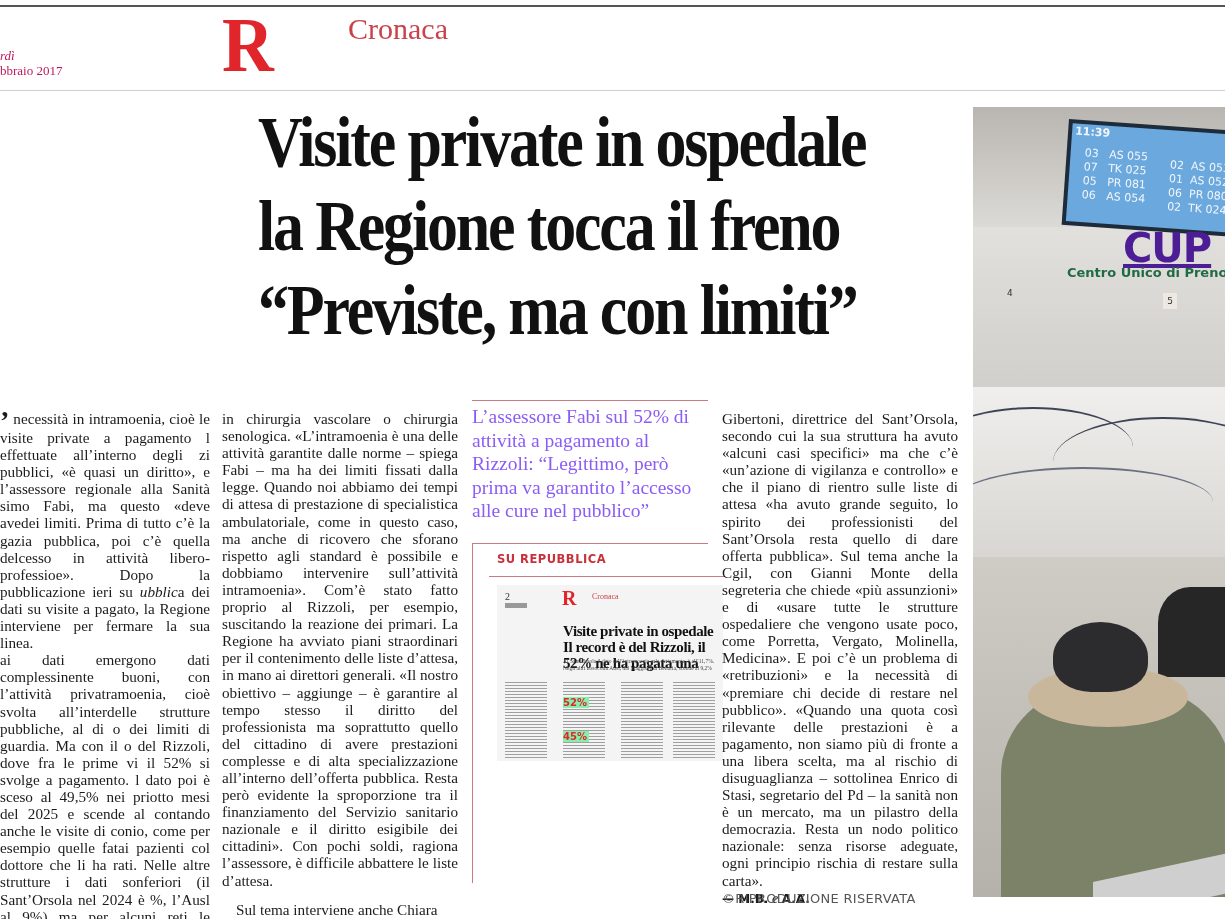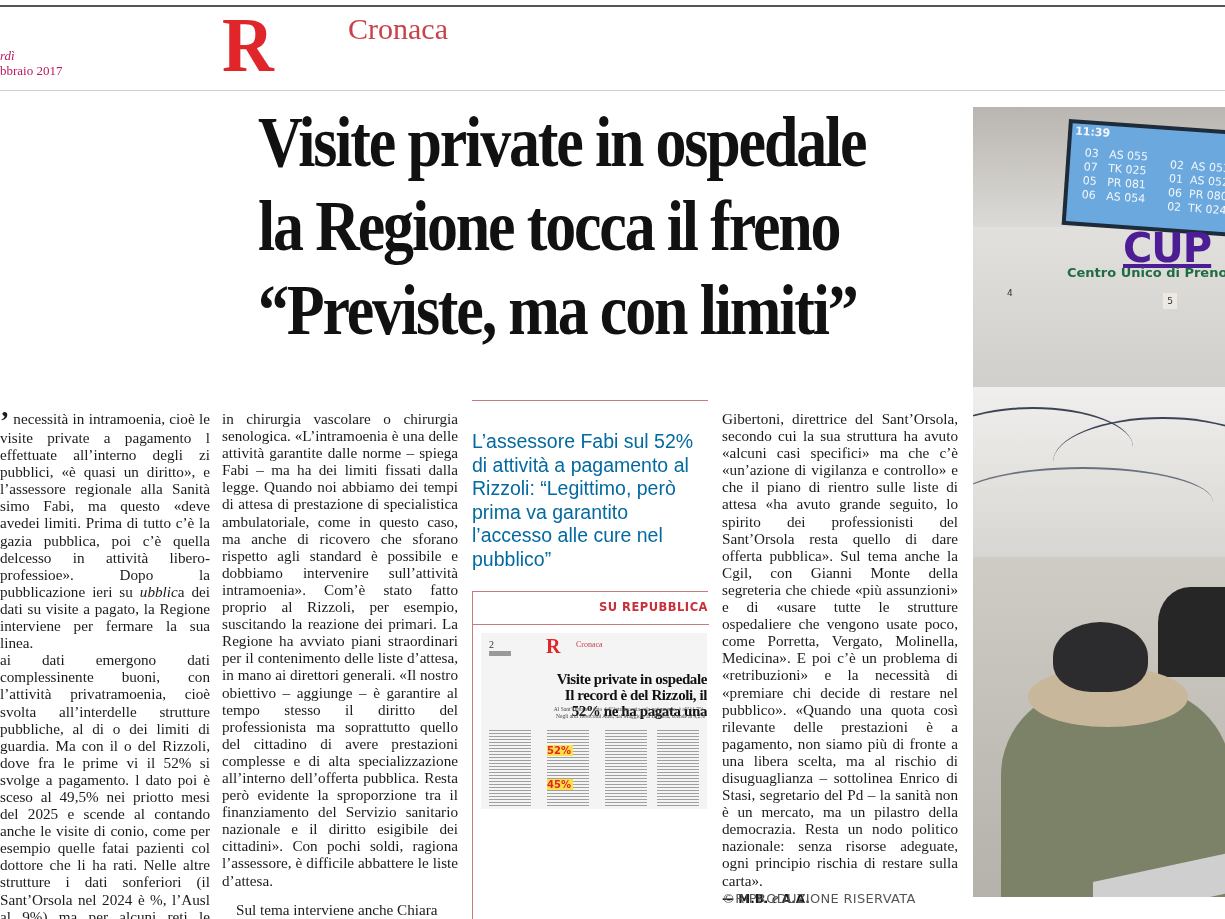--- a/index.html
+++ b/index.html
@@ -23,33 +23,33 @@
     .col p + p { text-indent: 0; }
     .col .indent { text-indent: 14px; display: block; margin-top: 12px; }
 
     .col1 { left: -40px; width: 250px; overflow: hidden; }
     .col1 .dropq { font-size: 28px; font-weight: bold; line-height: 16px; vertical-align: -6px; margin-right: 4px; }
     .col2 { left: 222px; width: 236px; }
     .col3 { left: 722px; width: 236px; }
 
     .sidebar { position: absolute; left: 472px; top: 400px; width: 236px; }
     .sidebar .rule-top { height: 1px; background: #c97b84; width: 236px; }
-    .sidebar .pull { margin-top: 29px; font-family: Liberation Sans, sans-serif; font-size: 19.5px; line-height: 23.5px; color: #0369a1; }
-    .su-box { margin-top: 20px; border-top: 1px solid #c97b84; border-left: 1px solid #c97b84; padding: 8px 0 0 8px; height: 340px; position: relative; text-align: right; }
+    .sidebar .pull { margin-top: 4px; font-family: Liberation Serif, serif; font-size: 19.5px; line-height: 23.5px; color: #8b5cf6; }
+    .su-box { margin-top: 20px; border-top: 1px solid #c97b84; border-left: 1px solid #c97b84; padding: 8px 0 0 24px; height: 340px; position: relative; }
     .su-label { font-family: "DejaVu Sans", sans-serif; font-weight: bold; font-size: 11.5px; letter-spacing: 0.5px; color: #c8303a; }
     .su-rule { height: 1px; background: #c97b84; margin: 10px 0 0 -8px; width: 236px; }
     .thumb { margin-top: 8px; width: 226px; height: 176px; background: #f4f4f4; position: relative; overflow: hidden; }
     .thumb .t-page { position: absolute; left: 8px; top: 6px; font-family: "Liberation Serif", serif; font-size: 10px; color: #333; }
     .thumb .t-date { position: absolute; left: 8px; top: 18px; width: 22px; height: 5px; background: #999; }
     .thumb .t-r { position: absolute; left: 65px; top: 2px; font-family: "Liberation Serif", serif; font-weight: bold; font-size: 20px; color: #e0262b; }
     .thumb .t-sec { position: absolute; left: 95px; top: 7px; font-family: "Liberation Serif", serif; font-size: 8px; color: #c9424a; }
     .thumb .t-hl { position: absolute; left: 66px; top: 38px; width: 160px; font-family: "Liberation Serif", serif; font-weight: bold; font-size: 15px; line-height: 16px; color: #111; letter-spacing: -0.4px; }
     .thumb .t-sub { position: absolute; left: 66px; top: 73px; width: 158px; font-family: "Liberation Serif", serif; font-size: 5.5px; line-height: 7px; color: #444; }
     .thumb .t-col { position: absolute; top: 97px; width: 42px; height: 76px; background: repeating-linear-gradient(to bottom, #8a8a8a 0 1px, #f4f4f4 1px 3px); opacity: 0.8; }
-    .thumb .t-stat { position: absolute; left: 66px; font-family: "DejaVu Sans", sans-serif; font-weight: bold; color: #e0262b; font-size: 10px; background: #fde047; padding-right: 2px; }
+    .thumb .t-stat { position: absolute; left: 66px; font-family: "DejaVu Sans", sans-serif; font-weight: bold; color: #e0262b; font-size: 10px; background: #86efac; padding-right: 2px; }
     .su-caption { margin-top: 10px; font-family: "DejaVu Sans", sans-serif; font-size: 13px; line-height: 17.3px; color: #222; }
     .su-caption em { font-style: italic; }
 
     .byline { font-family: "DejaVu Sans", sans-serif; font-weight: bold; font-size: 12px; }
     .byline em { font-family: "Liberation Serif", serif; font-weight: normal; font-style: italic; font-size: 14px; }
     .copyright { position: absolute; left: 722px; top: 891px; font-family: "DejaVu Sans", sans-serif; font-size: 13px; letter-spacing: 0.3px; color: #555; }
 
     
     .photo { position: absolute; left: 973px; top: 107px; width: 252px; height: 790px; overflow: hidden; background: #d9d7d3; }
     .ph-ceiling { position: absolute; left: 0; top: 0; width: 252px; height: 120px; background: linear-gradient(#b9b6b1, #dcdad6); }

